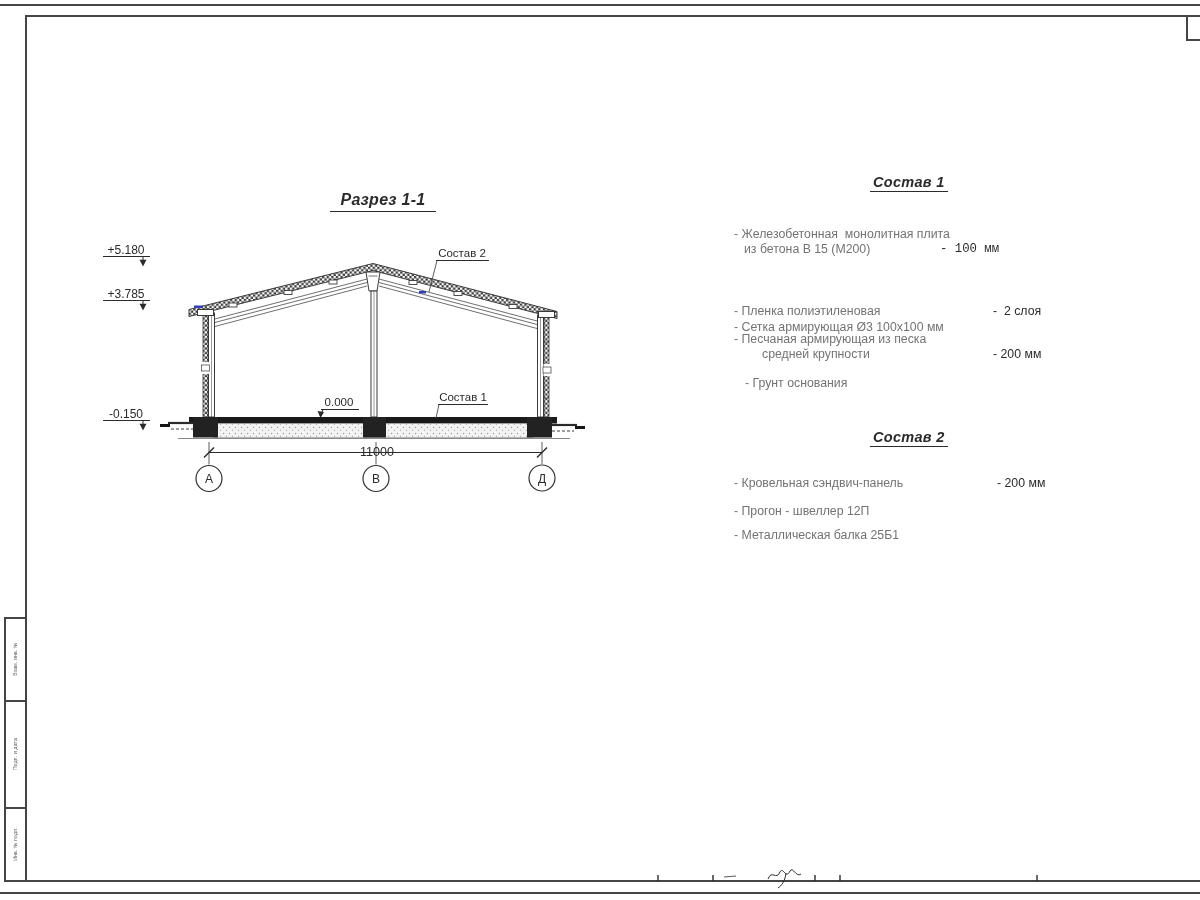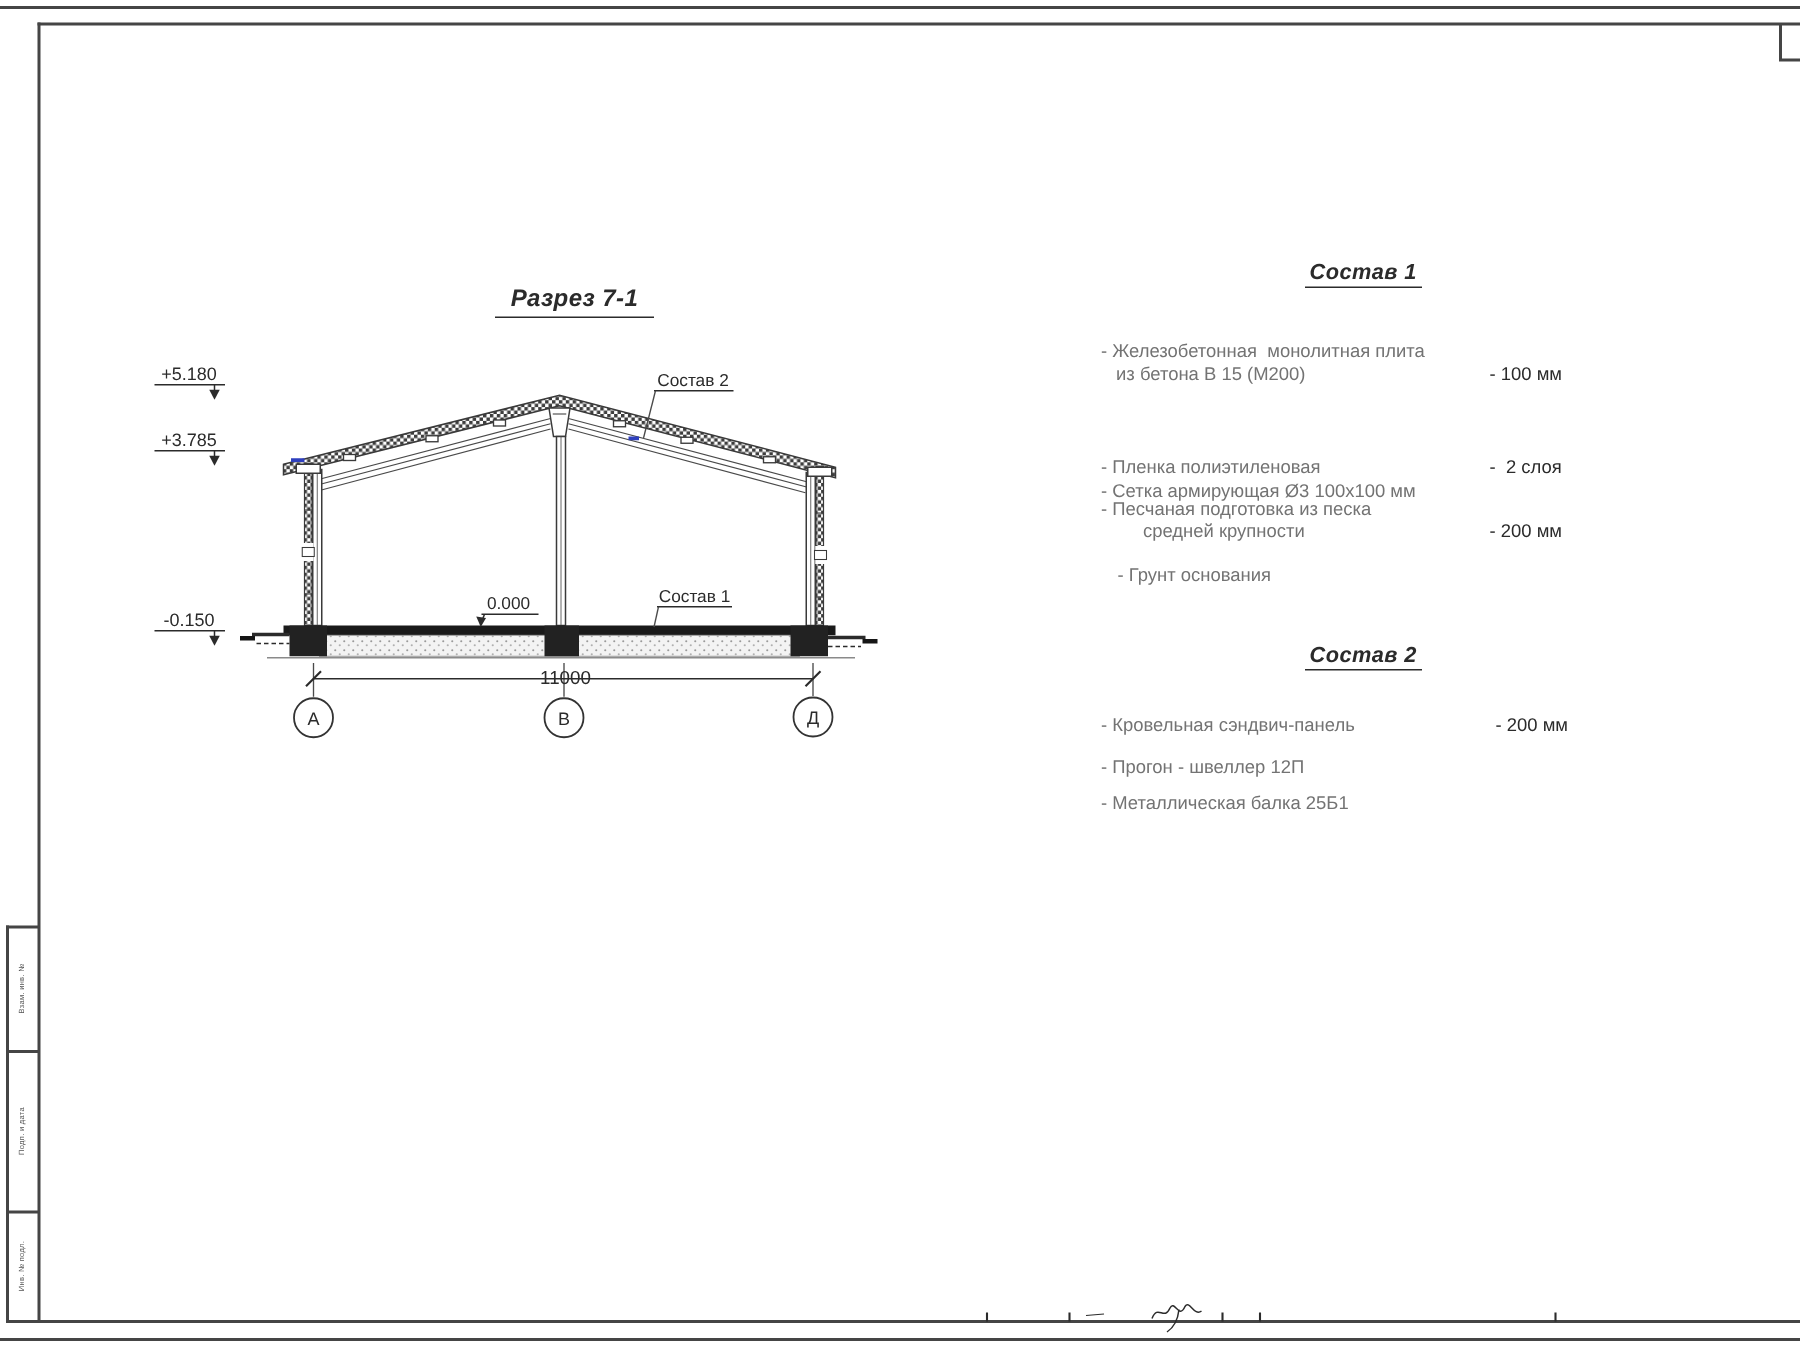--- a/index.html
+++ b/index.html
@@ -44,21 +44,21 @@
   <div class="strip-box" style="top:618px;height:81px;">
     <span>Взам. инв. №</span>
   </div>
   <div class="strip-box" style="top:701px;height:105px;">
     <span>Подп. и дата</span>
   </div>
   <div class="strip-box" style="top:808px;height:72px;">
     <span>Инв. № подл.</span>
   </div>
 
-  <div class="drawing-title">Разрез 7-1</div>
+  <div class="drawing-title">Разрез 1-1</div>
 
   <svg width="1200" height="900" viewBox="0 0 1200 900" style="position:absolute;left:0;top:0;" xmlns="http://www.w3.org/2000/svg">
     <defs>
       <pattern id="checker" width="4.6" height="4.6" patternUnits="userSpaceOnUse">
         <rect width="4.6" height="4.6" fill="#ffffff"></rect>
         <rect x="0" y="0" width="2.3" height="2.3" fill="#3d3d3d"></rect>
         <rect x="2.3" y="2.3" width="2.3" height="2.3" fill="#3d3d3d"></rect>
       </pattern>
       <pattern id="stipple" width="6" height="6" patternUnits="userSpaceOnUse">
         <rect width="6" height="6" fill="#f3f3f3"></rect>
@@ -213,28 +213,28 @@
       <line x1="724" y1="877" x2="736" y2="876" stroke-width="0.8"></line>
     </g>
     <path d="M768 879 C772 869 776 881 780 872 C783 866 786 880 790 871 C793 866 796 878 801 874 M786 873 C785 882 781 886 778 888" fill="none" stroke="#2b2b2b" stroke-width="1"></path>
   </svg>
 
   <div>
     <div class="note-heading" style="left:870px;top:174px;">Состав 1</div>
 
     <div class="note-line" style="left:734px;top:227px;">- Железобетонная  монолитная плита</div>
     <div class="note-line" style="left:744px;top:242px;text-align:center;">из бетона В 15 (М200)</div>
-    <div class="note-value" style="left:993px;top:242px;">- 100 мм</div>
+    <div class="note-value" style="left:940px;top:242px;font-family:Liberation Mono, monospace;">- 100 мм</div>
 
     <div class="note-line" style="left:734px;top:274px;margin-top:46px;">- Сетка армирующая Ø3 100х100 мм</div>
 
     <div class="note-line" style="left:734px;top:304px;">- Пленка полиэтиленовая</div>
     <div class="note-value" style="left:993px;top:304px;">-  2 слоя</div>
 
-    <div class="note-line" style="left:734px;top:332px;">- Песчаная подготовка из песка</div>
+    <div class="note-line" style="left:734px;top:332px;">- Песчаная армирующая из песка</div>
     <div class="note-line" style="left:744px;top:347px;margin-left:18px;">средней крупности</div>
     <div class="note-value" style="left:993px;top:347px;">- 200 мм</div>
 
     <div class="note-line" style="left:745px;top:376px;">- Грунт основания</div>
 
     <div class="note-heading" style="left:870px;top:429px;">Состав 2</div>
 
     <div class="note-line" style="left:734px;top:476px;">- Кровельная сэндвич-панель</div>
     <div class="note-value" style="left:997px;top:476px;">- 200 мм</div>
 

